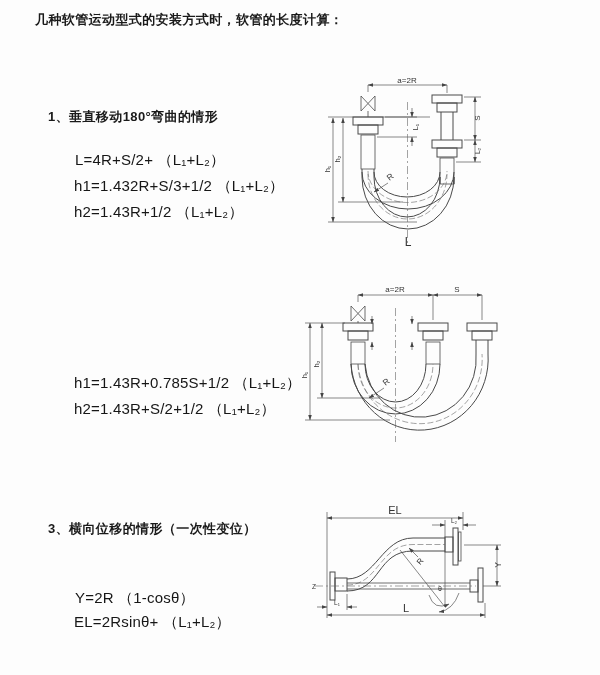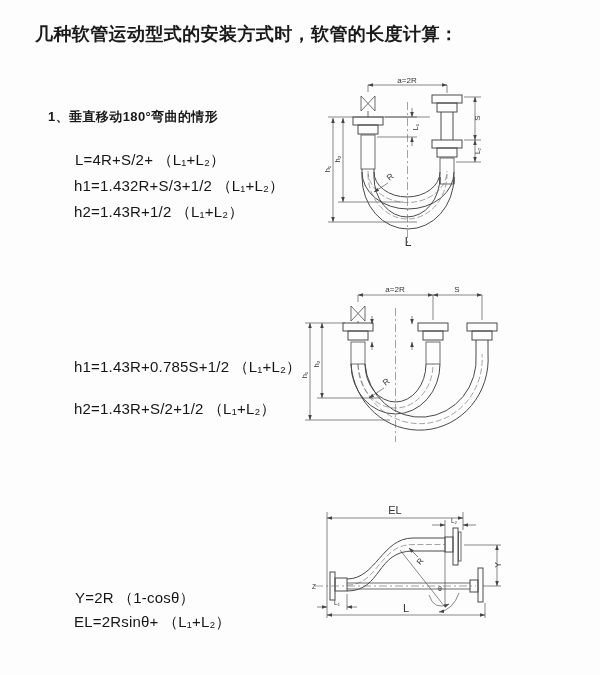--- a/index.html
+++ b/index.html
@@ -3,22 +3,22 @@
 <meta charset="utf-8">
 <style>
   html,body{margin:0;padding:0;background:#e8e8e8;}
   .page{
     position:relative;width:600px;height:675px;margin:0 auto;
     background:#fdfdfd;overflow:hidden;
     font-family:"Liberation Sans","DejaVu Sans",sans-serif;
     color:#1a1a1a;
   }
   .title{
-    position:absolute;left:35px;top:22px;
-    font-size:18px;font-weight:bold;letter-spacing:0.4px;white-space:nowrap;
+    position:absolute;left:35px;top:11px;
+    font-size:13px;font-weight:bold;letter-spacing:0.4px;white-space:nowrap;
   }
   .sec-heading{
     position:absolute;font-size:13px;font-weight:bold;
     letter-spacing:0.4px;white-space:nowrap;
   }
   .formula{
     position:absolute;font-size:15px;font-weight:400;
     letter-spacing:0.2px;white-space:nowrap;color:#161616;margin-top:14px;
   }
   svg.diag{position:absolute;overflow:visible;}
@@ -37,23 +37,24 @@
 
 <div class="page">
 
   <div class="title">几种软管运动型式的安装方式时，软管的长度计算：</div>
 
   <div class="sec-heading" style="left:48px;top:108px">1、垂直移动180°弯曲的情形</div>
   <div class="formula" style="left:75px;top:137px">L=4R+S/2+ （L₁+L₂）</div>
   <div class="formula" style="left:74px;top:163px">h1=1.432R+S/3+1/2 （L₁+L₂）</div>
   <div class="formula" style="left:74px;top:189px">h2=1.43R+1/2 （L₁+L₂）</div>
 
-  <div class="formula" style="left:74px;top:344px">h1=1.43R+0.785S+1/2 （L₁+L₂）</div>
+  <div class="formula" style="left:74px;top:360px">h1=1.43R+0.785S+1/2 （L₁+L₂）</div>
   <div class="formula" style="left:74px;top:386px">h2=1.43R+S/2+1/2 （L₁+L₂）</div>
 
+  <div class="sec-heading" style="left:48px;top:520px">3、横向位移的情形（一次性变位）</div>
   <div class="formula" style="left:75px;top:575px">Y=2R （1-cosθ）</div>
   <div class="formula" style="left:74px;top:599px">EL=2Rsinθ+ （L₁+L₂）</div>
 
   <svg class="diag" style="left:305px;top:72px" width="280" height="195" viewBox="0 0 280 195">
     <defs>
       <marker id="ar1" viewBox="0 0 10 10" refX="9" refY="5" markerWidth="8" markerHeight="8" orient="auto-start-reverse">
         <path d="M0,1.8 L9.5,5 L0,8.2 z" fill="#444"></path>
       </marker>
       <pattern id="br1" width="4" height="4" patternUnits="userSpaceOnUse">
         <path d="M0,4 L4,0 M0,0 L4,4" stroke="#777" stroke-width="0.6"></path>

